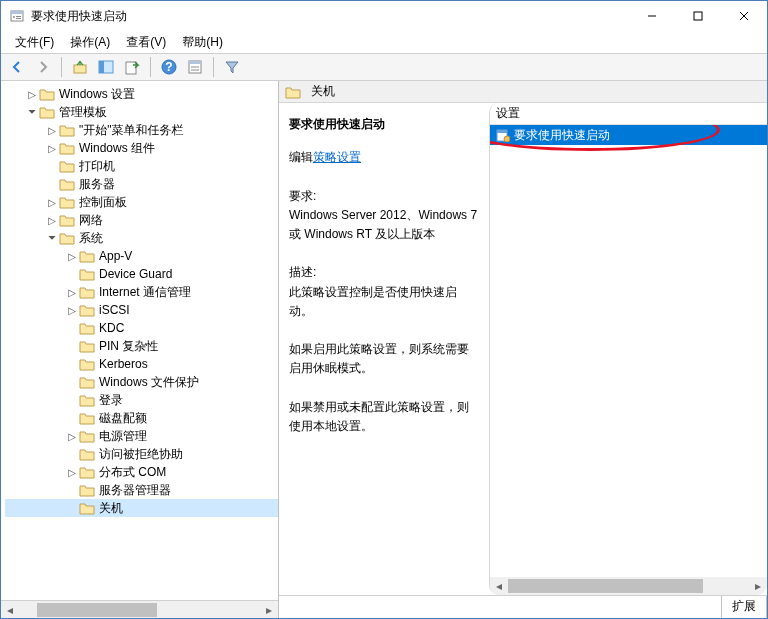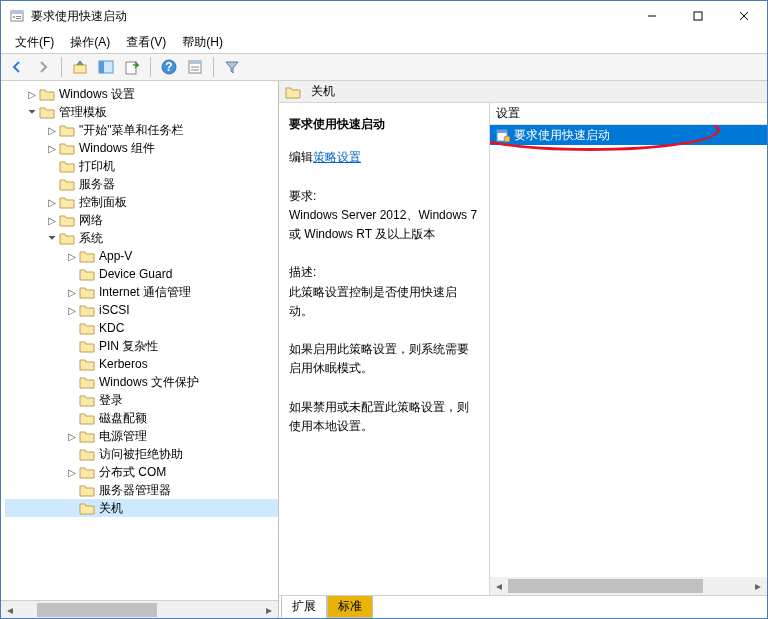--- a/index.html
+++ b/index.html
@@ -23,31 +23,31 @@
     .expander { width: 14px; height: 14px; display: inline-flex; align-items: center; justify-content: center; color: #555; font-size: 10px; cursor: pointer; }
     .folder-icon { width: 16px; height: 14px; margin-right: 4px; display: inline-flex; align-items: center; justify-content: center; }
     .tree-hscroll { height: 18px; background: #f0f0f0; border-top: 1px solid #d0d0d0; display: flex; align-items: center; }
     .tree-hscroll .thumb { width: 120px; height: 14px; background: #c0c0c0; margin-left: 18px; border-radius: 0; }
     .right-pane { flex: 1; display: flex; flex-direction: column; overflow: hidden; }
     .right-header { height: 22px; background: #f0f0f0; border-bottom: 1px solid #d5d5d5; display: flex; align-items: center; padding: 0 6px; gap: 6px; }
     .right-body { flex: 1; display: flex; overflow: hidden; border-bottom: 1px solid #d0d0d0; position: relative; }
     .desc-col { width: 210px; padding: 12px 10px; line-height: 1.6; font-size: 12px; }
     .desc-col .bold-title { font-weight: bold; margin-bottom: 14px; }
     .desc-col a { color: #0066cc; }
-    .list-col { flex: 1; border-left: 1px solid #d5d5d5; display: flex; flex-direction: column; overflow: hidden; }
+    .list-col { flex: 1; border-left: 1px solid #d5d5d5; display: flex; flex-direction: column; overflow: hidden; border-radius: 10px; }
     .list-header { height: 22px; background: #fff; border-bottom: 1px solid #e0e0e0; display: flex; align-items: center; padding-left: 6px; border-top: 0; }
     .list-body { flex: 1; overflow: hidden; position: relative; }
     .list-row { height: 20px; display: flex; align-items: center; padding-left: 6px; gap: 4px; }
     .list-row.selected { background: #0078d7; color: #fff; }
     .annot-ellipse { position: absolute; border: 3px solid #e81123; border-radius: 50%; pointer-events: none; }
     .hscroll-bottom { height: 18px; background: #f0f0f0; display: flex; align-items: center; position: relative; }
     .hscroll-bottom .arrow { width: 18px; height: 18px; display: flex; align-items: center; justify-content: center; color: #666; }
     .hscroll-bottom .track { flex: 1; height: 14px; position: relative; }
     .hscroll-bottom .thumb2 { position: absolute; left: 0; width: 195px; height: 14px; background: #c0c0c0; }
-    .tabs { height: 22px; display: flex; align-items: flex-end; padding-left: 2px; background: #fff; }
+    .tabs { height: 22px; display: flex; align-items: flex-end; padding-left: 10px; background: #fff; flex-direction: column; }
     .tab { border: 1px solid #c0c0c0; border-top: none; padding: 2px 10px; margin-right: 0; font-size: 12px; background: #fff; cursor: default; position: relative; top: 0; }
     .tab.active { border-bottom: 1px solid #fff; background: #fff; }
     .tab.inactive { background: #eab308; }
     .statusbar { height: 22px; border-top: 1px solid #d0d0d0; display: flex; align-items: center; padding: 0 8px; background: #f5f5f5; }
     svg { display: block; }
   </style>
 </head>
 <body>
 
 <div class="window">

